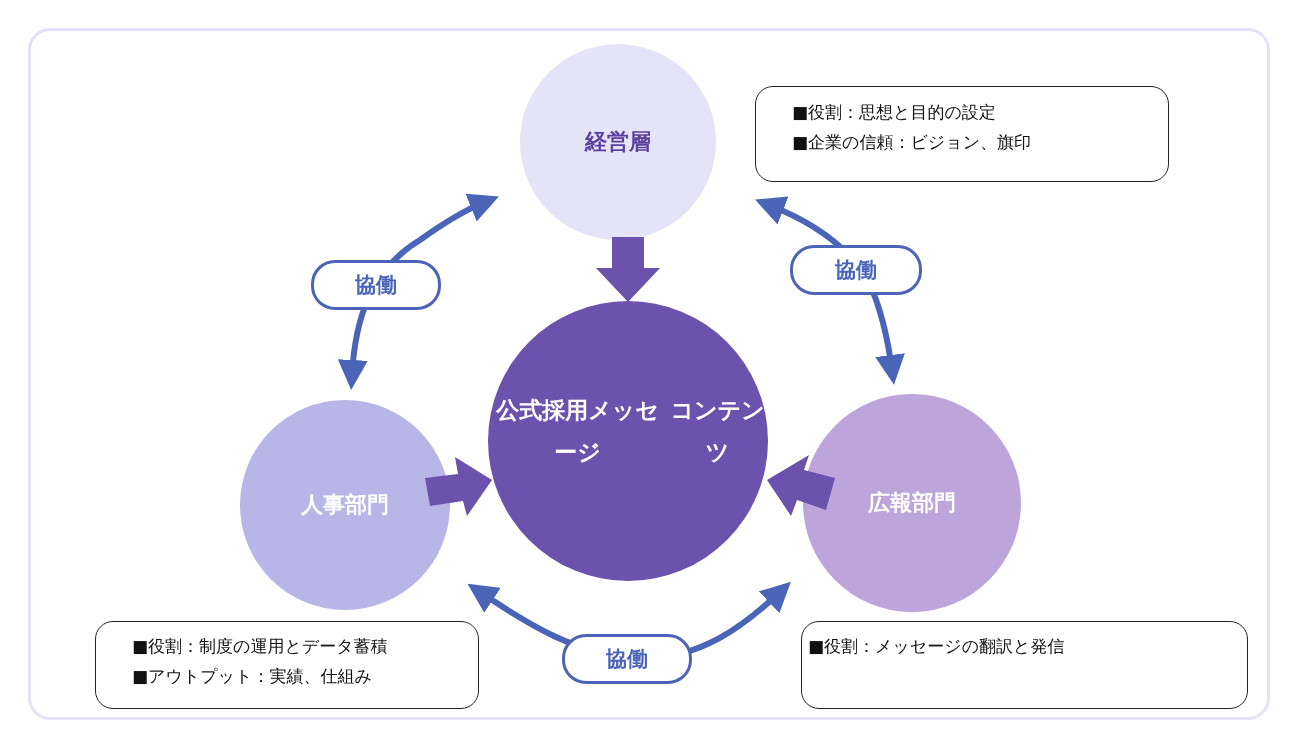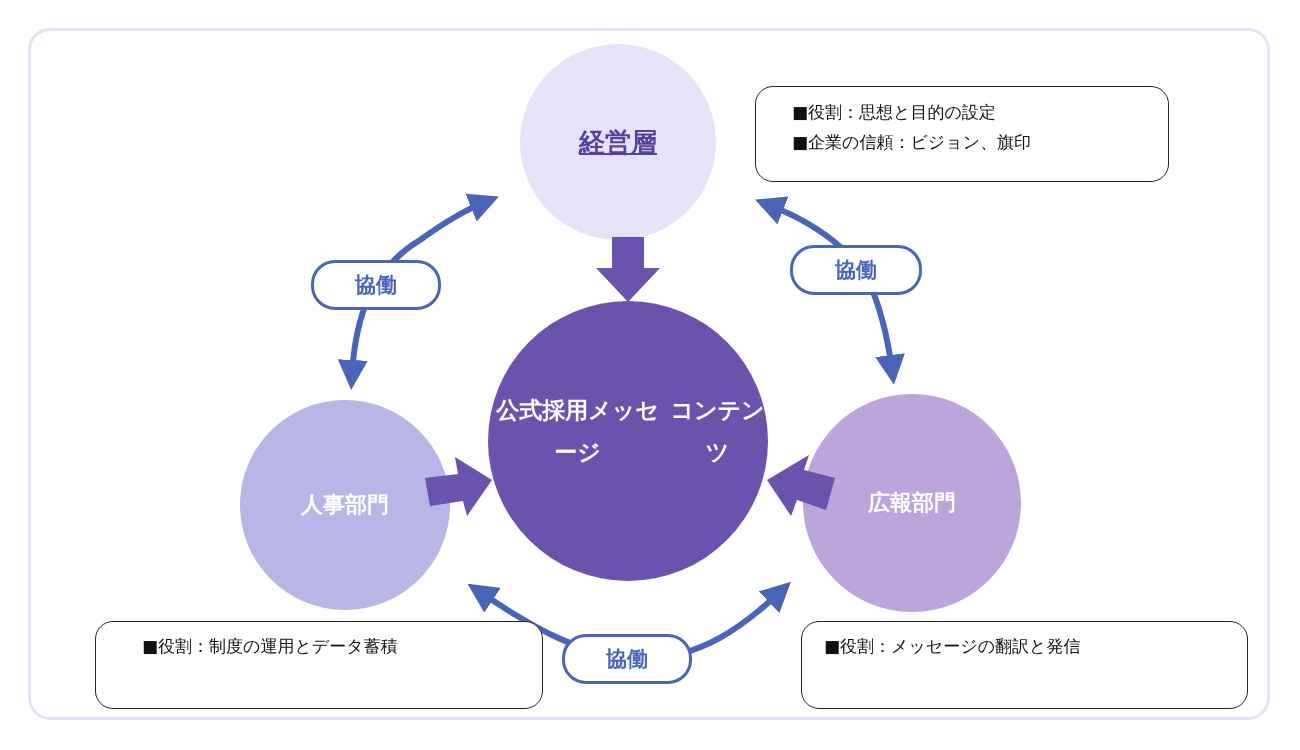--- a/index.html
+++ b/index.html
@@ -37,21 +37,21 @@
   <polygon fill="#6b52ad" points="425,478 458,474 455,457 492,480 467,516 463,501 430,506"></polygon>
   <polygon fill="#6b52ad" points="835,478 826,510 797,500 791,516 767,480 809,455 804,470"></polygon>
 
   <circle cx="628" cy="441" r="140" fill="#6b52ad"></circle>
 
   <path d="M352,375 C355,320 370,270 420,240 C445,222 470,208 485,202" fill="none" stroke="#4a64b8" stroke-width="6" marker-start="url(#ah)" marker-end="url(#ah)"></path>
   <path d="M769,205 C820,225 850,250 868,280 C882,310 888,340 892,370" fill="none" stroke="#4a64b8" stroke-width="6" marker-start="url(#ah)" marker-end="url(#ah)"></path>
   <path d="M480,592 C530,625 575,655 640,658 C700,660 745,625 780,592" fill="none" stroke="#4a64b8" stroke-width="6" marker-start="url(#ah)" marker-end="url(#ah)"></path>
 </svg>
 
-<div class="circle" style="left:520px;top:44px;width:196px;height:196px;font-size:26px;color:#5a3f9e;text-decoration:underline;">
+<div class="circle" style="left:520px;top:44px;width:196px;height:196px;font-size:22px;color:#5a3f9e;">
   <span>経営層</span>
 </div>
 <div class="circle" style="left:240px;top:400px;width:210px;height:210px;font-size:22px;color:#ffffff;">
   <span>人事部門</span>
 </div>
 <div class="circle" style="left:803px;top:394px;width:218px;height:218px;font-size:22px;color:#ffffff;">
   <span>広報部門</span>
 </div>
 
 <div class="circle" style="left:488px;top:301px;width:280px;height:280px;font-size:23px;color:#ffffff;flex-direction:row;line-height:42px;padding-bottom:20px;box-sizing:border-box;">
@@ -66,18 +66,19 @@
   <span>協働</span>
 </div>
 <div class="pill" style="left:562px;top:634px;width:130px;height:50px;">
   <span>協働</span>
 </div>
 
 <div class="info" style="left:755px;top:86px;width:414px;height:96px;">
   <div>■役割：思想と目的の設定</div>
   <div>■企業の信頼：ビジョン、旗印</div>
 </div>
-<div class="info" style="left:95px;top:621px;width:448px;height:88px;padding-top:9px;padding-left:46px;">
+<div class="info" style="left:95px;top:621px;width:384px;height:88px;padding-top:9px;padding-left:36px;">
   <div>■役割：制度の運用とデータ蓄積</div>
+  <div>■アウトプット：実績、仕組み</div>
 </div>
-<div class="info" style="left:801px;top:621px;width:447px;height:88px;padding-top:9px;padding-left:22px;">
+<div class="info" style="left:801px;top:621px;width:447px;height:88px;padding-top:9px;padding-left:6px;">
   <div>■役割：メッセージの翻訳と発信</div>
 </div>
 
 </body></html>

